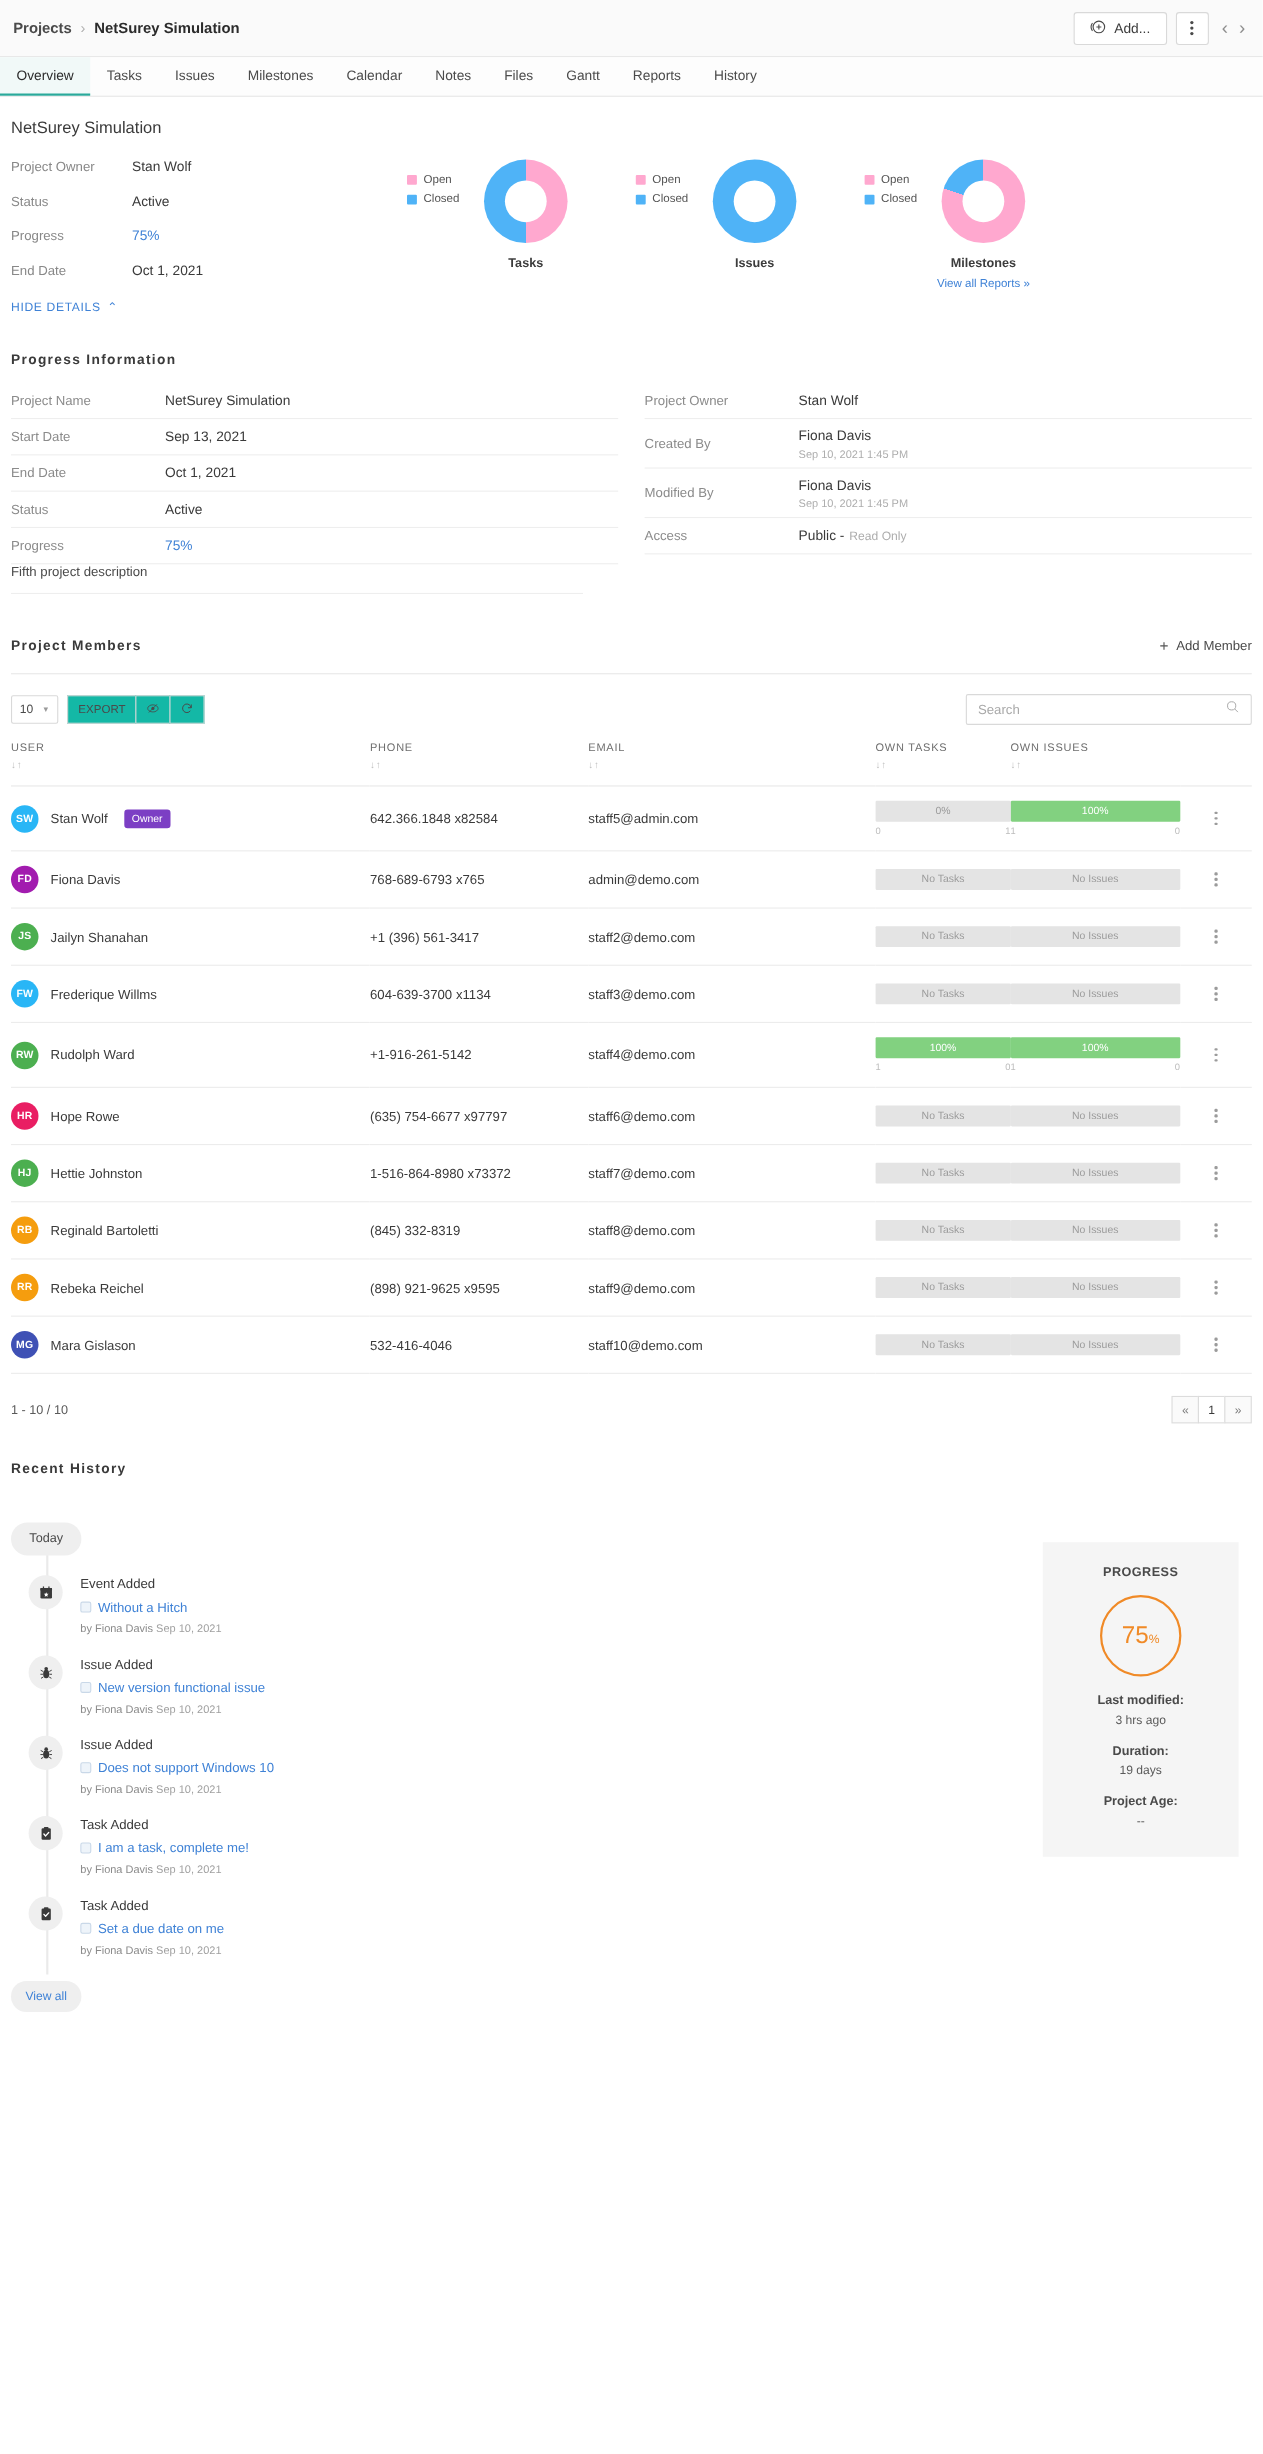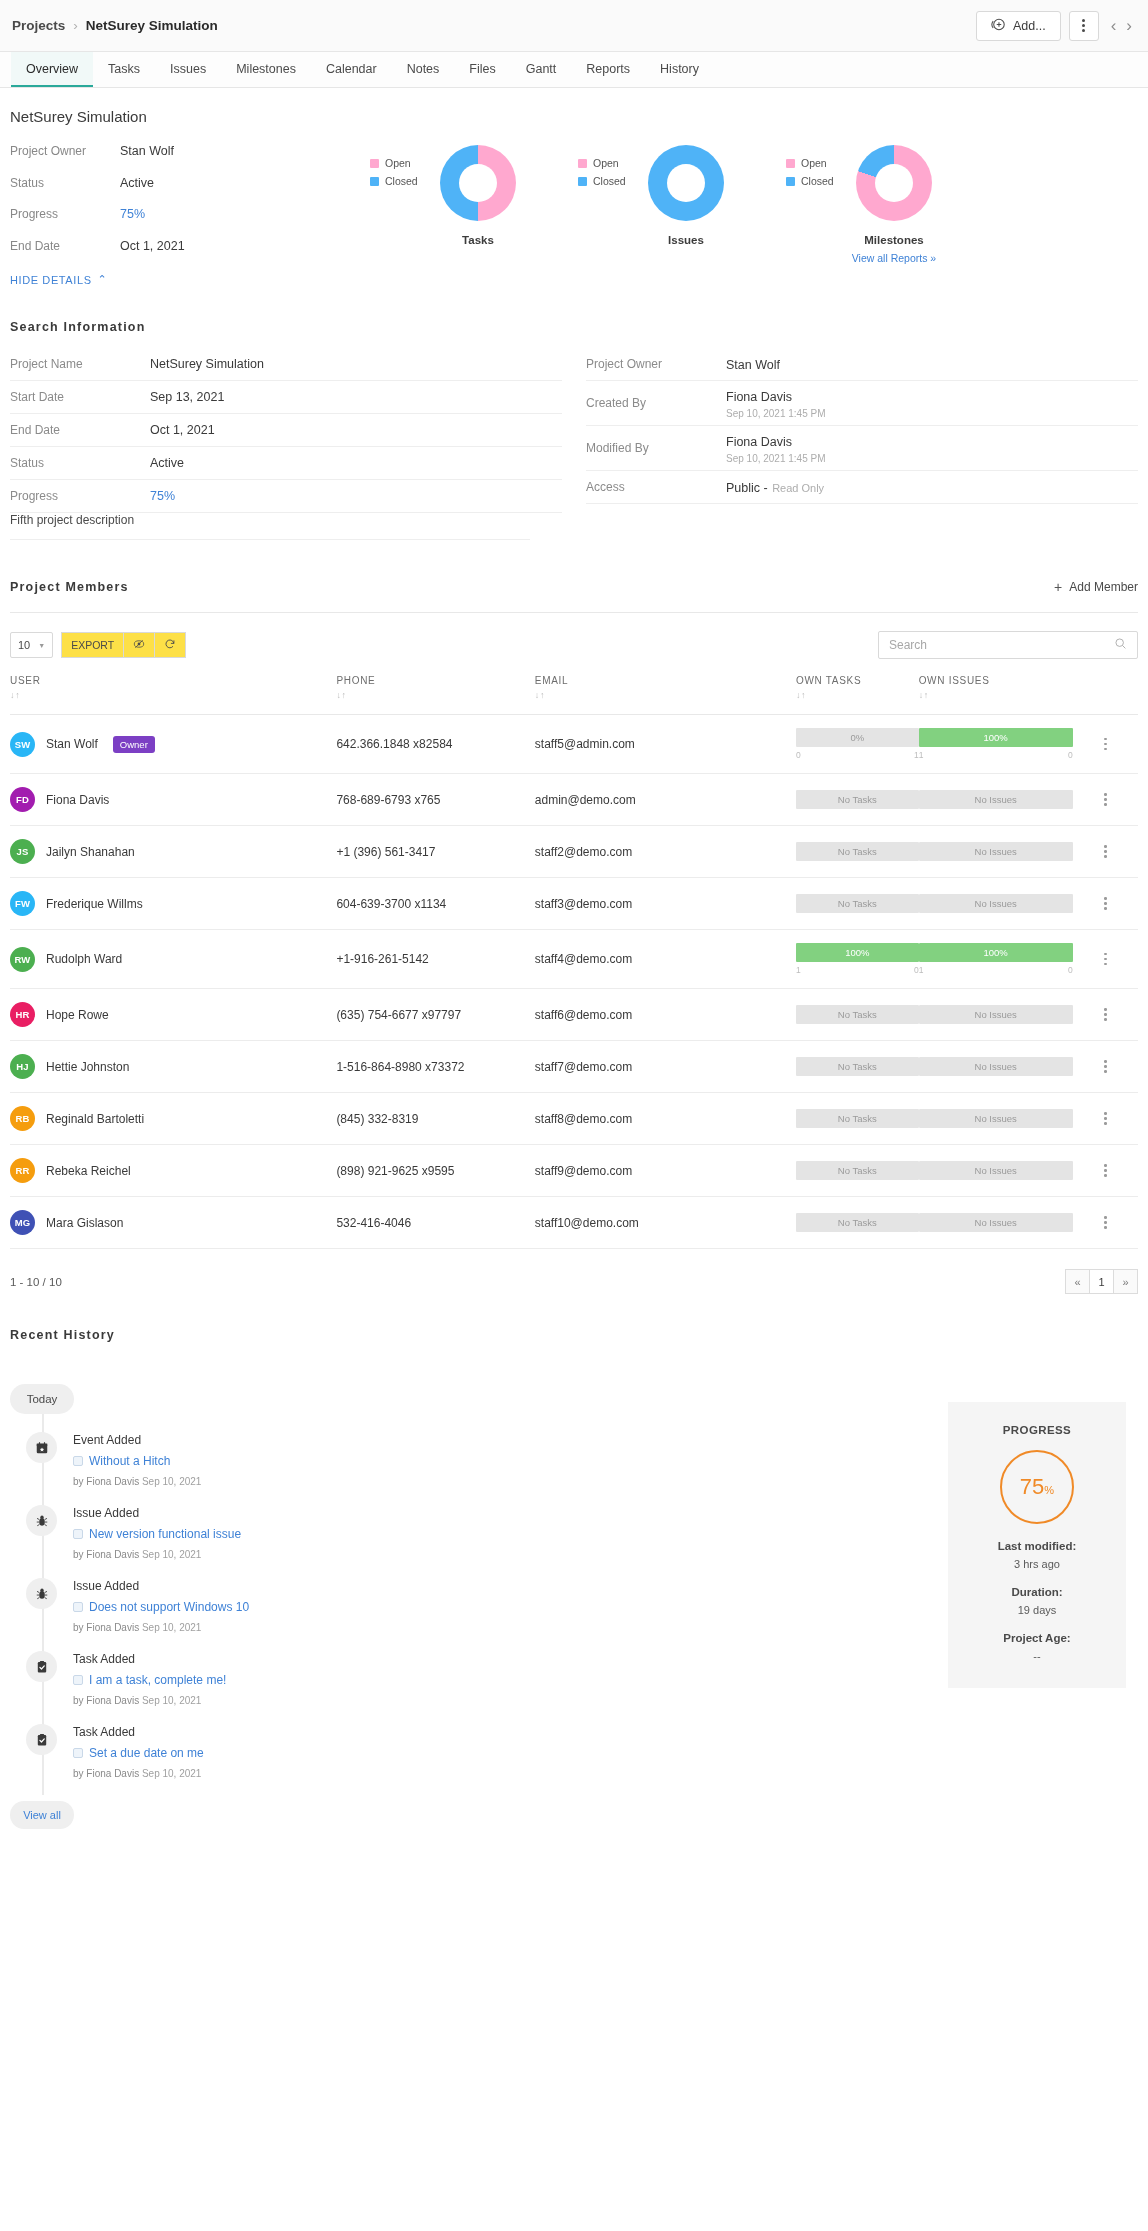--- a/index.html
+++ b/index.html
@@ -48,21 +48,21 @@
   .navarrows { display: flex; align-items:center; gap: 10px; margin-left: 4px; }
   .navarrow { font-size: 17px; color: #8d8d8d; cursor: pointer; line-height: 1; }
 
   
   .tabstrip {
     height: 36px;
     background: #fdfdfd;
     border-bottom: 1px solid #e6e6e6;
     display: flex;
     align-items: stretch;
-    padding-left: 11px;
+    padding-left: 0;
   }
   .tab {
     padding: 0 15px;
     display: flex; align-items: center;
     font-size: 12.5px; color: #4b4b4b;
     cursor: pointer;
     border-bottom: 2px solid transparent;
   }
   .tab.active {
     background: #f1f9f8;
@@ -142,21 +142,21 @@
   .tbl-toolbar { display:flex; align-items:center; margin-top: 18px; }
   .sel-page {
     height: 26px; border: 1px solid #d9d9d9; background:#fff; border-radius:2px;
     display:flex; align-items:center; gap:8px; padding: 0 7px;
     font-size: 11px; color:#4a4a4a; cursor:pointer;
   }
   .caret { font-size: 7px; color:#9a9a9a; }
   .tb-group { display:flex; margin-left: 8px; }
   .tb-btn {
     height: 26px; min-width: 26px; padding: 0 9px;
-    border: 1px solid #d9d9d9; background:#fde047;
+    border: 1px solid #d9d9d9; background:#14b8a6;
     display:flex; align-items:center; justify-content:center;
     font-size: 10.5px; color:#4a4a4a; cursor:pointer; margin-left:-1px;
   }
   .tb-btn:first-child { margin-left:0; }
   .search-box {
     margin-left:auto; width: 260px; height: 28px;
     border: 1px solid #d9d9d9; border-radius:2px; background:#fff;
     display:flex; align-items:center; padding: 0 10px;
   }
   .search-box input {
@@ -401,21 +401,21 @@
           </div>
         </div>
       </div>
   </div>
 
   <div class="hide-details">
     <span>HIDE DETAILS</span>
     <span>⌃</span>
   </div>
 
-  <div class="sec-head">Search Information</div>
+  <div class="sec-head">Progress Information</div>
   <div class="info-grid">
     <div class="info-col" id="info-left">
         <div class="info-row">
           <span class="info-label">Project Name</span>
           <span class="info-value">NetSurey Simulation</span>
         </div>
         <div class="info-row">
           <span class="info-label">Start Date</span>
           <span class="info-value">Sep 13, 2021</span>
         </div>

